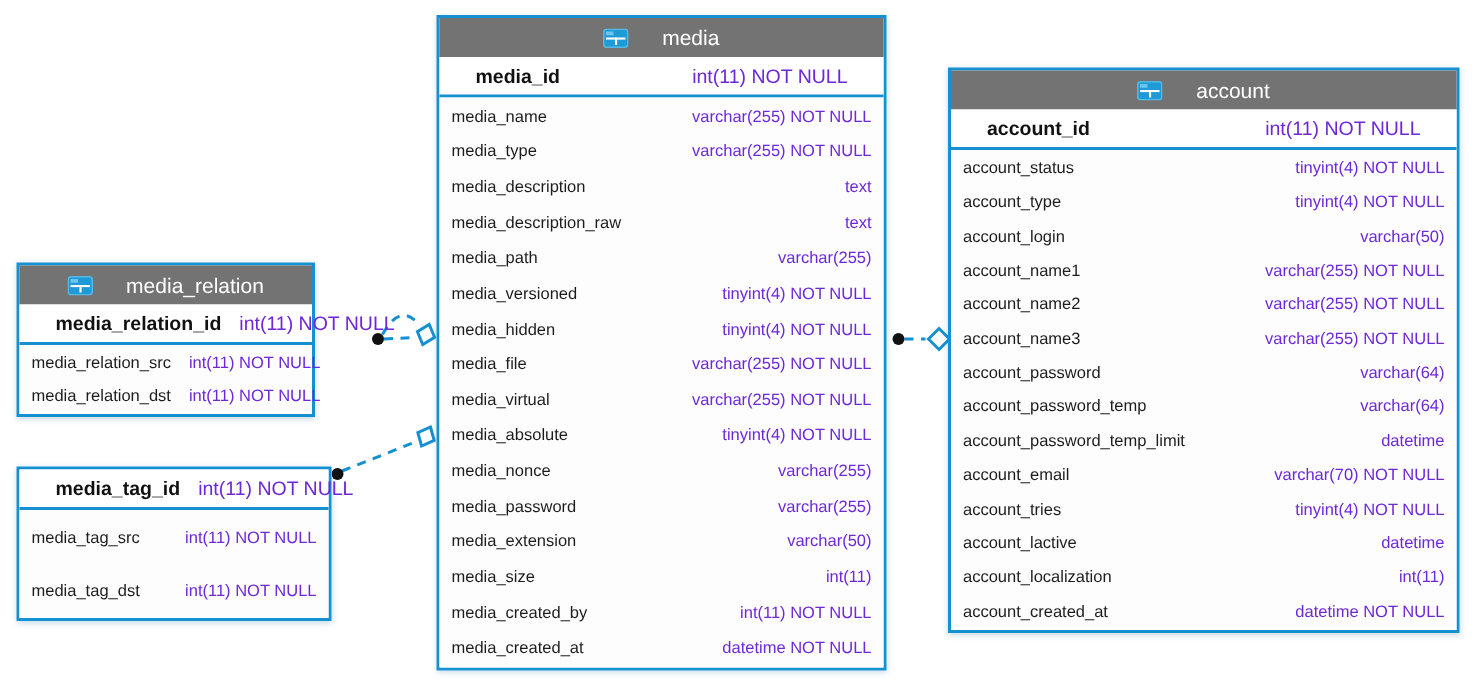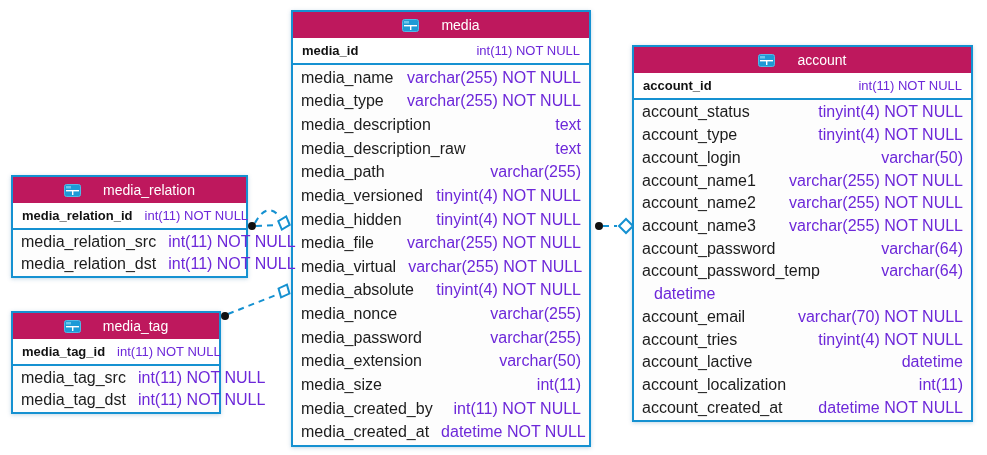--- a/index.html
+++ b/index.html
@@ -7,35 +7,35 @@
     width:987px;height:455px;position:relative;background:#ffffff;
     font-family:"Liberation Sans", sans-serif;overflow:hidden;
   }
   .canvas{position:absolute;inset:0;}
   .db-table{
     position:absolute;box-sizing:border-box;background:#ffffff;
     border:2px solid #1591d1;display:flex;flex-direction:column;
     box-shadow:0 1px 4px rgba(20,100,150,0.25);
   }
   .thead{
-    flex:0 0 26px;background:#be185d;color:#ffffff;
+    flex:0 0 26px;background:#737373;color:#ffffff;
     display:flex;align-items:center;justify-content:center;gap:22px;
     font-size:14px;line-height:26px;
   }
   .ticon{display:inline-flex;align-items:center;}
   .pk-row{
     flex:0 0 25px;display:flex;align-items:center;justify-content:space-between;
-    padding:0 9px;background:#ffffff;border-bottom:2px solid #1591d1;
+    padding:0 24px;background:#ffffff;border-bottom:2px solid #1591d1;
     font-size:13px;white-space:nowrap;
   }
   .pk-row .fname{font-weight:bold;color:#111111;}
   .tbody{flex:1;display:flex;flex-direction:column;background:#fdfdfd;padding:1px 0;}
   .row{
     flex:1;display:flex;align-items:center;justify-content:space-between;
-    padding:0 8px;font-size:16px;white-space:nowrap;
+    padding:0 8px;font-size:11px;white-space:nowrap;
   }
   .fname{color:#1c1c1c;}
   .ftype{color:#6d28d9;text-align:right;margin-left:12px;}
   svg.overlay{position:absolute;inset:0;pointer-events:none;}
 </style>
 </head>
 <body>
 
 <div class="canvas">
 
@@ -190,20 +190,21 @@
       </div>
         <div class="row">
         <span class="fname">account_password</span>
         <span class="ftype">varchar(64)</span>
       </div>
         <div class="row">
         <span class="fname">account_password_temp</span>
         <span class="ftype">varchar(64)</span>
       </div>
         <div class="row">
+        <span class="fname">account_password_temp_limit</span>
         <span class="ftype">datetime</span>
       </div>
         <div class="row">
         <span class="fname">account_email</span>
         <span class="ftype">varchar(70) NOT NULL</span>
       </div>
         <div class="row">
         <span class="fname">account_tries</span>
         <span class="ftype">tinyint(4) NOT NULL</span>
       </div>
@@ -215,21 +216,21 @@
         <span class="fname">account_localization</span>
         <span class="ftype">int(11)</span>
       </div>
         <div class="row">
         <span class="fname">account_created_at</span>
         <span class="ftype">datetime NOT NULL</span>
       </div>
       </div>
   </div>
 
-  <div class="db-table" style="left:11px;top:175px;width:237px;height:103px;">
+  <div class="db-table" style="left:11px;top:175px;width:199px;height:103px;">
     <div class="thead" style="flex-basis:25px;">
       <span class="ticon">
         <svg width="17" height="13" viewBox="0 0 17 13">
             <rect x="0.5" y="0.5" width="16" height="12" rx="2" fill="#1e9ad6" stroke="#53b9e6"></rect>
             <rect x="2" y="6" width="13" height="1.4" fill="#ffffff"></rect>
             <rect x="8" y="6" width="1.4" height="5" fill="#ffffff"></rect>
             <rect x="2" y="2" width="5" height="2.5" fill="#6cc6ec"></rect>
           </svg>
       </span>
       <span>media_relation</span>
@@ -245,31 +246,20 @@
         <span class="ftype">int(11) NOT NULL</span>
       </div>
         <div class="row">
         <span class="fname">media_relation_dst</span>
         <span class="ftype">int(11) NOT NULL</span>
       </div>
       </div>
   </div>
 
   <div class="db-table" style="left:11px;top:311px;width:210px;height:103px;">
-    <div class="thead" style="flex-basis:25px;">
-      <span class="ticon">
-        <svg width="17" height="13" viewBox="0 0 17 13">
-            <rect x="0.5" y="0.5" width="16" height="12" rx="2" fill="#1e9ad6" stroke="#53b9e6"></rect>
-            <rect x="2" y="6" width="13" height="1.4" fill="#ffffff"></rect>
-            <rect x="8" y="6" width="1.4" height="5" fill="#ffffff"></rect>
-            <rect x="2" y="2" width="5" height="2.5" fill="#6cc6ec"></rect>
-          </svg>
-      </span>
-      <span>media_tag</span>
-    </div>
     <div class="pk-row">
       <span class="fname">media_tag_id</span>
       <span class="ftype">int(11) NOT NULL</span>
     </div>
     <div class="tbody">
 
     <div class="row">
         <span class="fname">media_tag_src</span>
         <span class="ftype">int(11) NOT NULL</span>
       </div>

